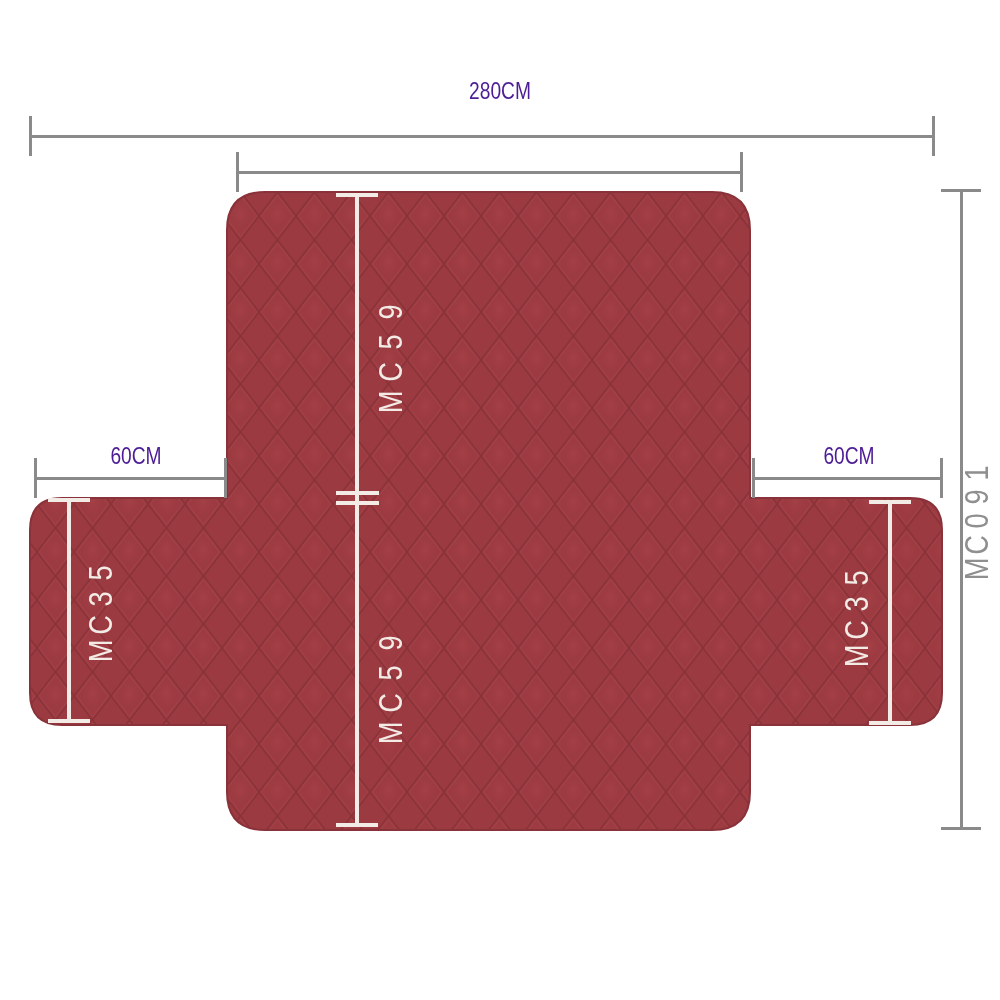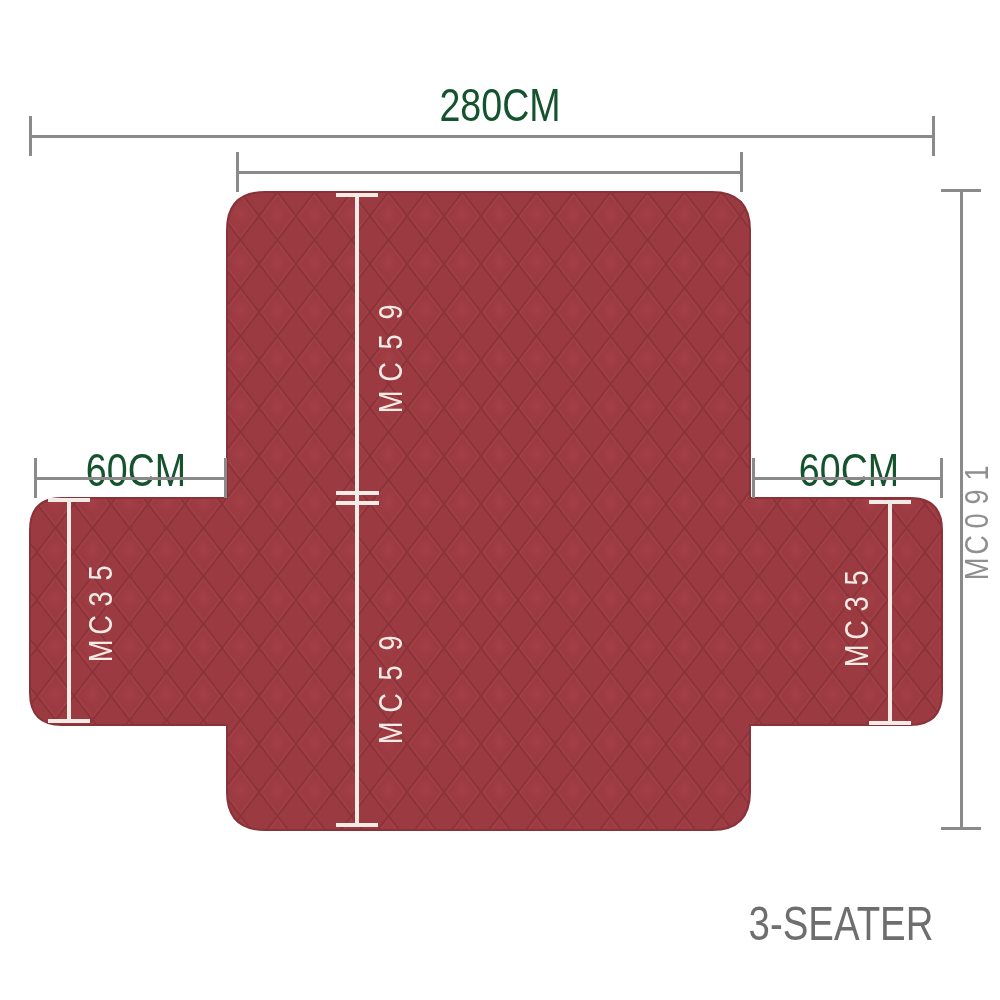--- a/index.html
+++ b/index.html
@@ -25,21 +25,21 @@
   
   .wline{position:absolute;background:#f3ece6;width:4px;}
   .wline::before,.wline::after{
     content:"";position:absolute;height:4px;width:42px;left:-19px;background:#f3ece6;}
   .wline::before{top:0;}
   .wline::after{bottom:0;}
   .wbar{position:absolute;width:43px;height:4px;background:#f3ece6;}
 
   
   .glabel{
-    position:absolute;color:#14532d;font-size:47px;white-space:nowrap;
+    position:absolute;color:#4c1d95;font-size:24px;white-space:nowrap;
     transform:translateX(-50%);text-align:center;}
   .glabel>span{display:inline-block;transform:scaleX(0.8);letter-spacing:0px;}
   .vlabel{position:absolute;display:flex;flex-direction:column;align-items:center;width:36px;}
   .vlabel span{
     display:flex;align-items:center;justify-content:center;
     transform:rotate(-90deg) scaleX(0.8);font-size:34px;line-height:1;}
   .vlabel.white{color:#f3ece6;}
   .vlabel.gray{color:#8f8f8f;}
   .vlabel.h30 span{height:30px;}
   .vlabel.h26 span{height:26px;}
@@ -119,15 +119,14 @@
     </div>
 
   <div class="wline" style="left:888px;top:500px;height:225px;"></div>
   <div class="vlabel white h26" style="left:838px;top:565px;">
       <span>5</span>
       <span>3</span>
       <span>C</span>
       <span>M</span>
     </div>
 
-  <div class="product-label" style="left:841px;top:896px;"><span>3-SEATER</span></div>
 
 </div>
 
 </body></html>

